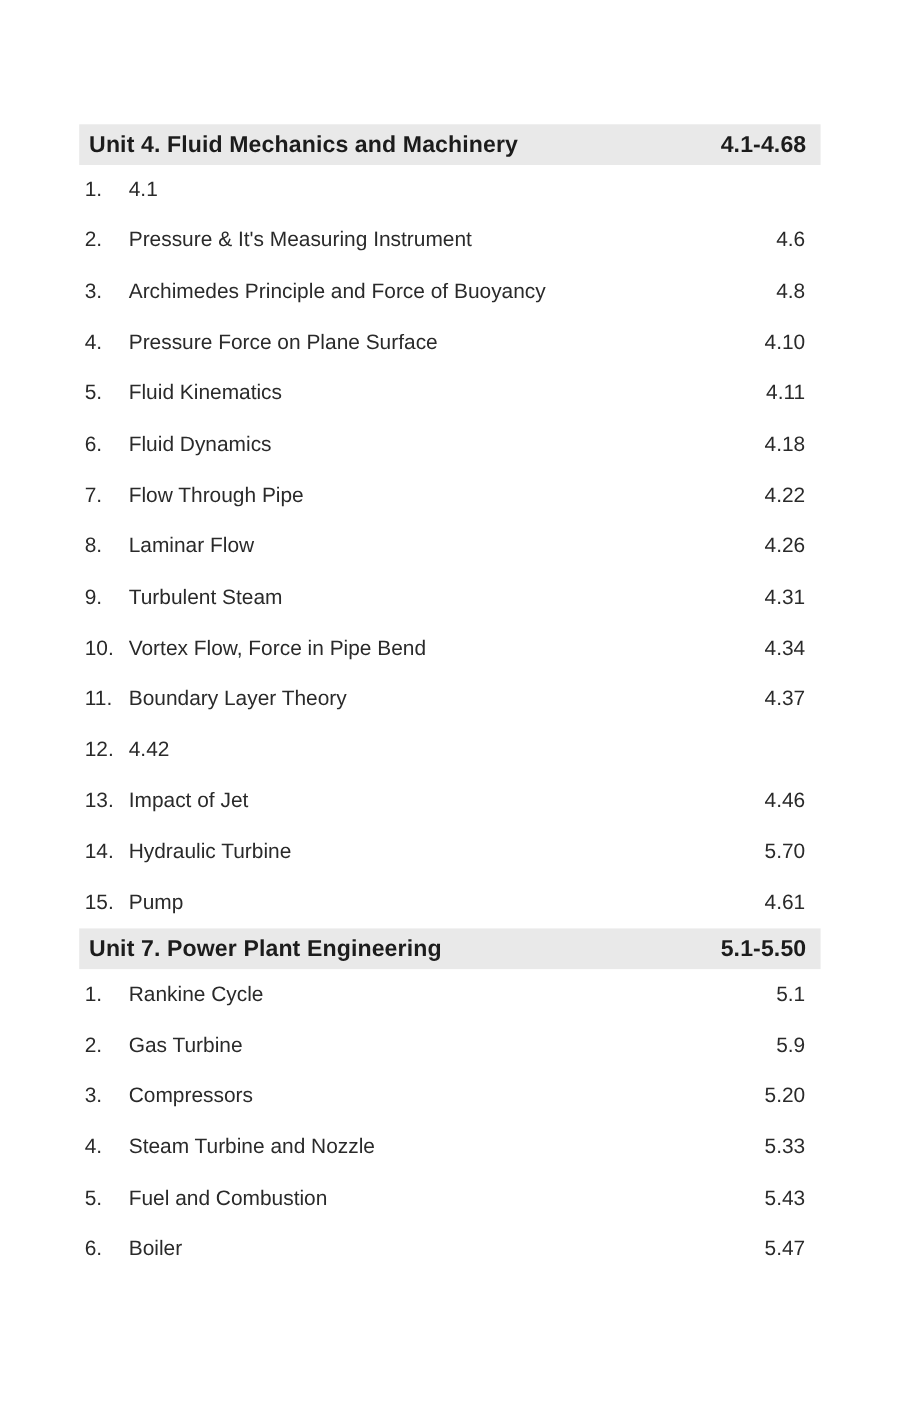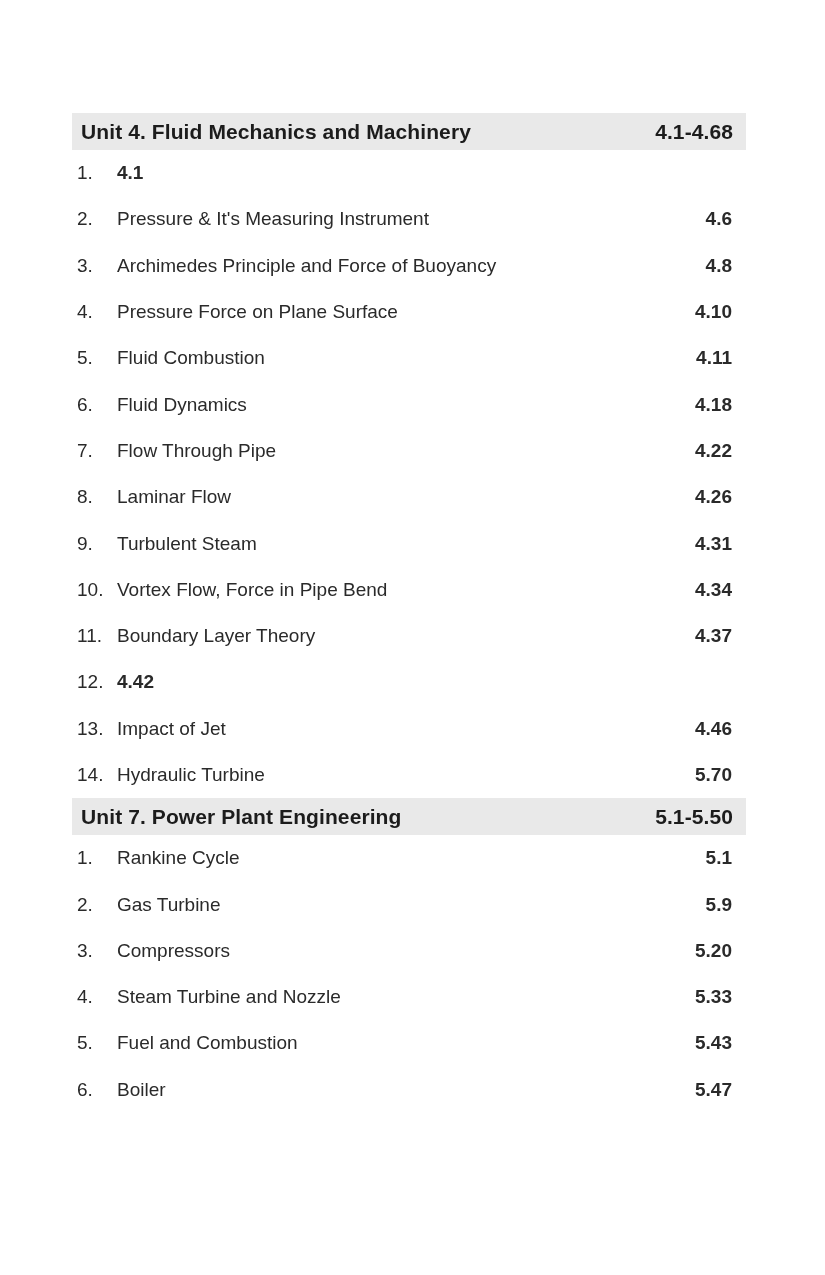--- a/index.html
+++ b/index.html
@@ -36,21 +36,21 @@
     display: flex;
     align-items: center;
     height: 46.3px;
     font-size: 19px;
     color: #2a2a2a;
     padding-left: 5px;
     padding-right: 14px;
   }
   .entry-num { width: 40px; flex: none; }
   .entry-title { flex: 1; min-width: 0; }
-  .entry-page { flex: none; white-space: nowrap; font-weight: bold; }
+  .entry-page { flex: none; white-space: nowrap; }
 </style>
 </head>
 <body>
 
 <div class="page">
   <div class="toc" id="toc-root">
       <div class="unit-header">
         <span>Unit 4. Fluid Mechanics and Machinery</span>
         <span class="unit-range">4.1-4.68</span>
       </div>
@@ -68,21 +68,21 @@
         <span class="entry-title">Archimedes Principle and Force of Buoyancy</span>
         <span class="entry-page">4.8</span>
       </div>
       <div class="entry-row">
         <span class="entry-num">4.</span>
         <span class="entry-title">Pressure Force on Plane Surface</span>
         <span class="entry-page">4.10</span>
       </div>
       <div class="entry-row">
         <span class="entry-num">5.</span>
-        <span class="entry-title">Fluid Combustion</span>
+        <span class="entry-title">Fluid Kinematics</span>
         <span class="entry-page">4.11</span>
       </div>
       <div class="entry-row">
         <span class="entry-num">6.</span>
         <span class="entry-title">Fluid Dynamics</span>
         <span class="entry-page">4.18</span>
       </div>
       <div class="entry-row">
         <span class="entry-num">7.</span>
         <span class="entry-title">Flow Through Pipe</span>
@@ -115,20 +115,25 @@
       <div class="entry-row">
         <span class="entry-num">13.</span>
         <span class="entry-title">Impact of Jet</span>
         <span class="entry-page">4.46</span>
       </div>
       <div class="entry-row">
         <span class="entry-num">14.</span>
         <span class="entry-title">Hydraulic Turbine</span>
         <span class="entry-page">5.70</span>
       </div>
+      <div class="entry-row">
+        <span class="entry-num">15.</span>
+        <span class="entry-title">Pump</span>
+        <span class="entry-page">4.61</span>
+      </div>
       <div class="unit-header">
         <span>Unit 7. Power Plant Engineering</span>
         <span class="unit-range">5.1-5.50</span>
       </div>
       <div class="entry-row">
         <span class="entry-num">1.</span>
         <span class="entry-title">Rankine Cycle</span>
         <span class="entry-page">5.1</span>
       </div>
       <div class="entry-row">

